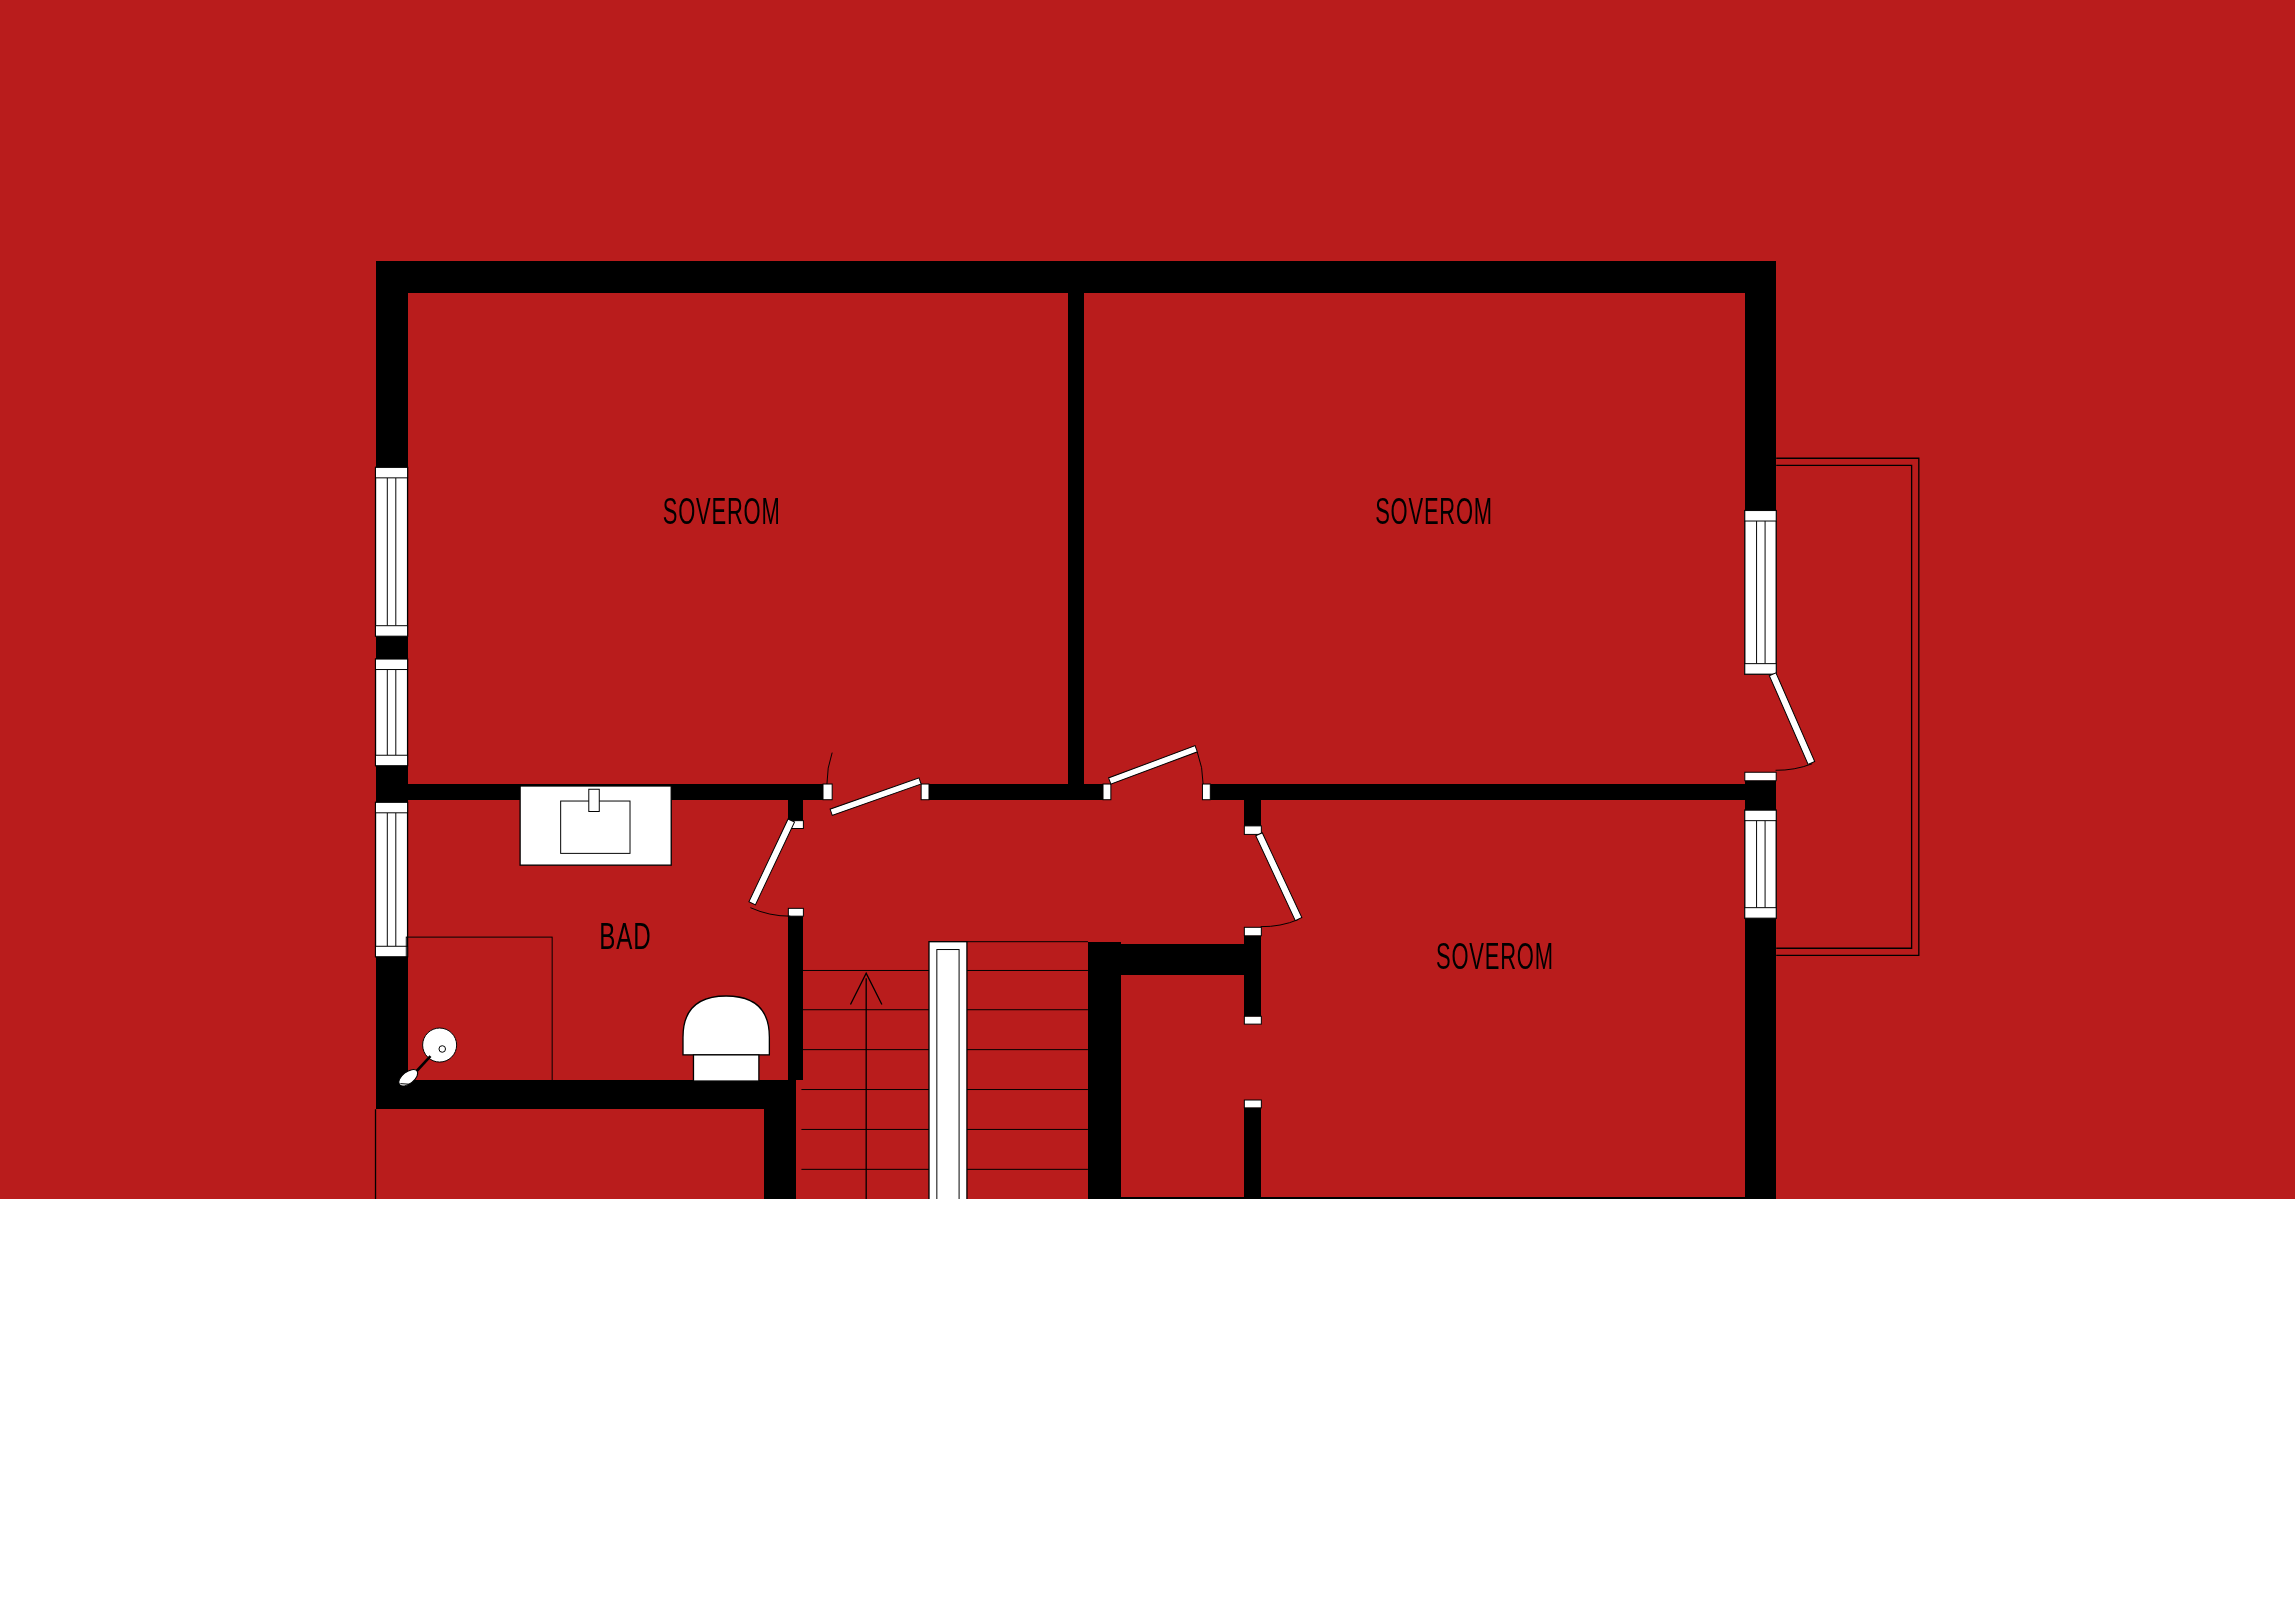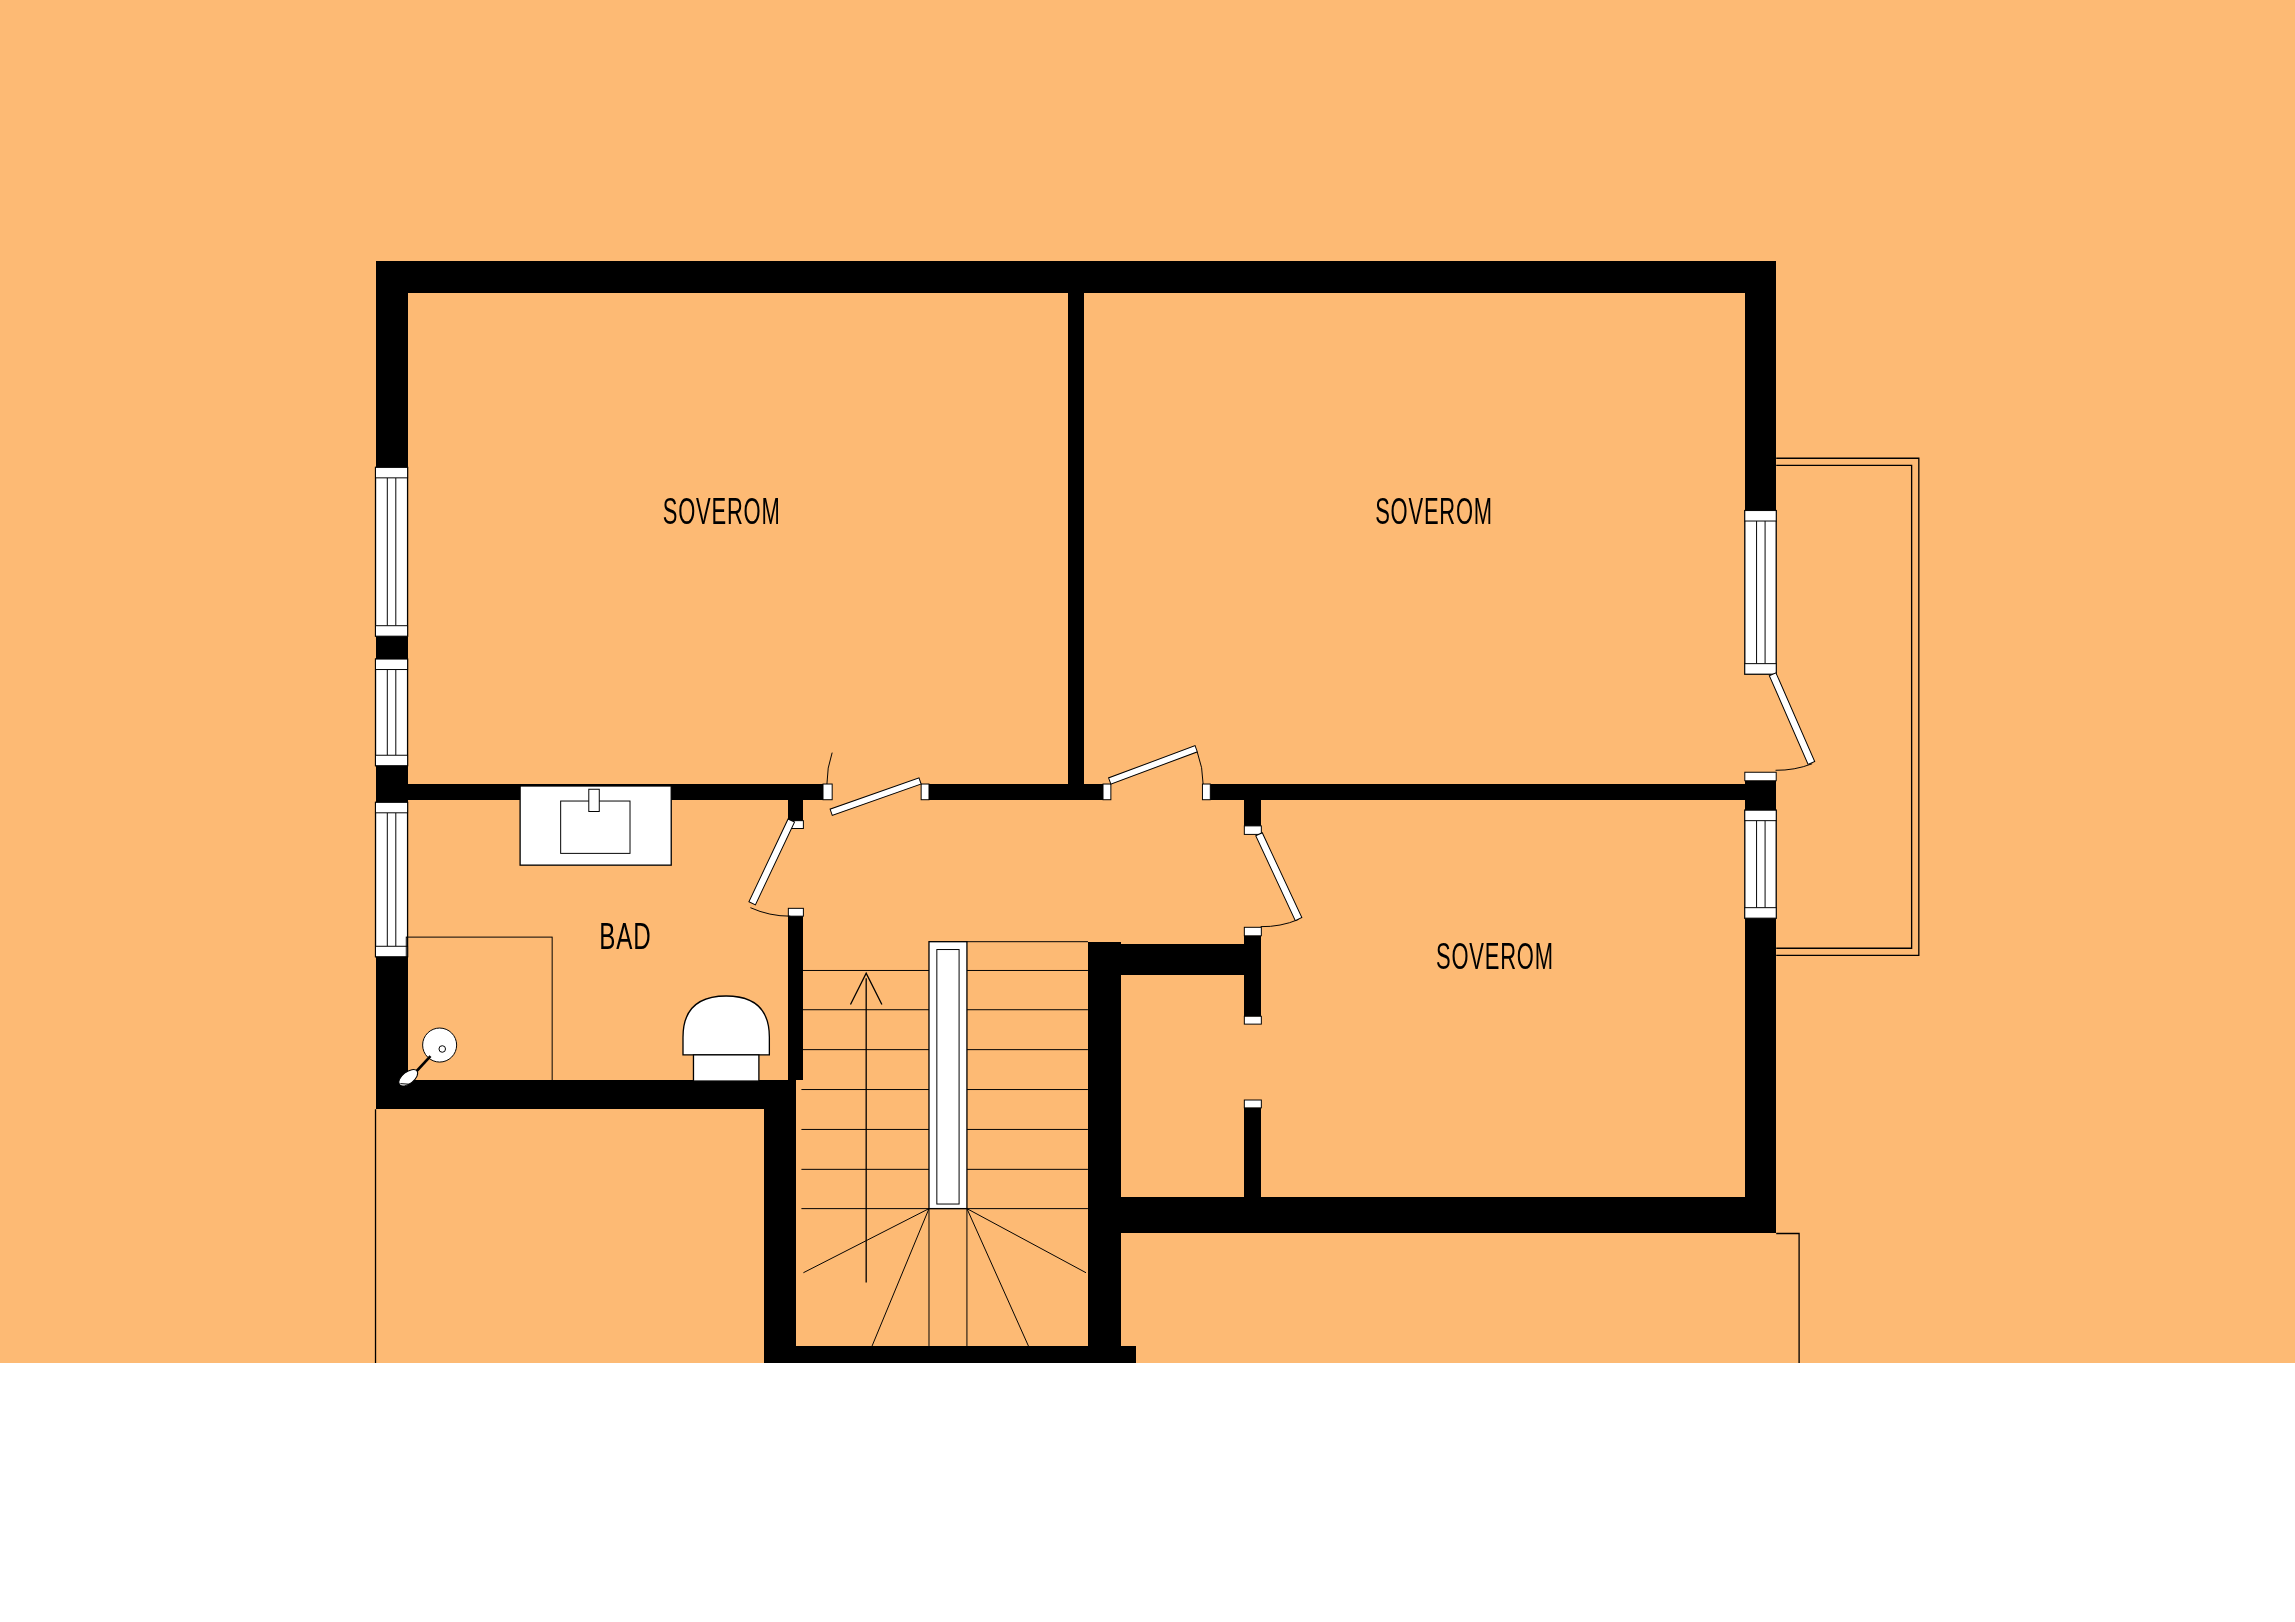--- a/index.html
+++ b/index.html
@@ -1,16 +1,16 @@
 <!DOCTYPE html>
 <html style="font-size:10.5px"><head>
 <meta charset="utf-8">
 <style>
   html,body{margin:0;padding:0;background:#ffffff;}
-  .page{position:relative;width:2295px;height:1363px;background:#fdba74;overflow:hidden;}
+  .page{position:relative;width:2295px;height:1199px;background:#b91c1c;overflow:hidden;}
   svg{display:block;}
   .wall{fill:#000000;stroke:none;}
   .thin{fill:none;stroke:#000000;stroke-width:2;}
   .thin15{fill:none;stroke:#000000;stroke-width:1.5;}
   .whitebox{fill:#ffffff;stroke:#000000;stroke-width:2;}
   .whitebox15{fill:#ffffff;stroke:#000000;stroke-width:1.5;}
   .label{font-family:"Liberation Sans","DejaVu Sans",sans-serif;font-weight:300;fill:#000000;letter-spacing:2px;}
 </style>
 </head>
 <body>

